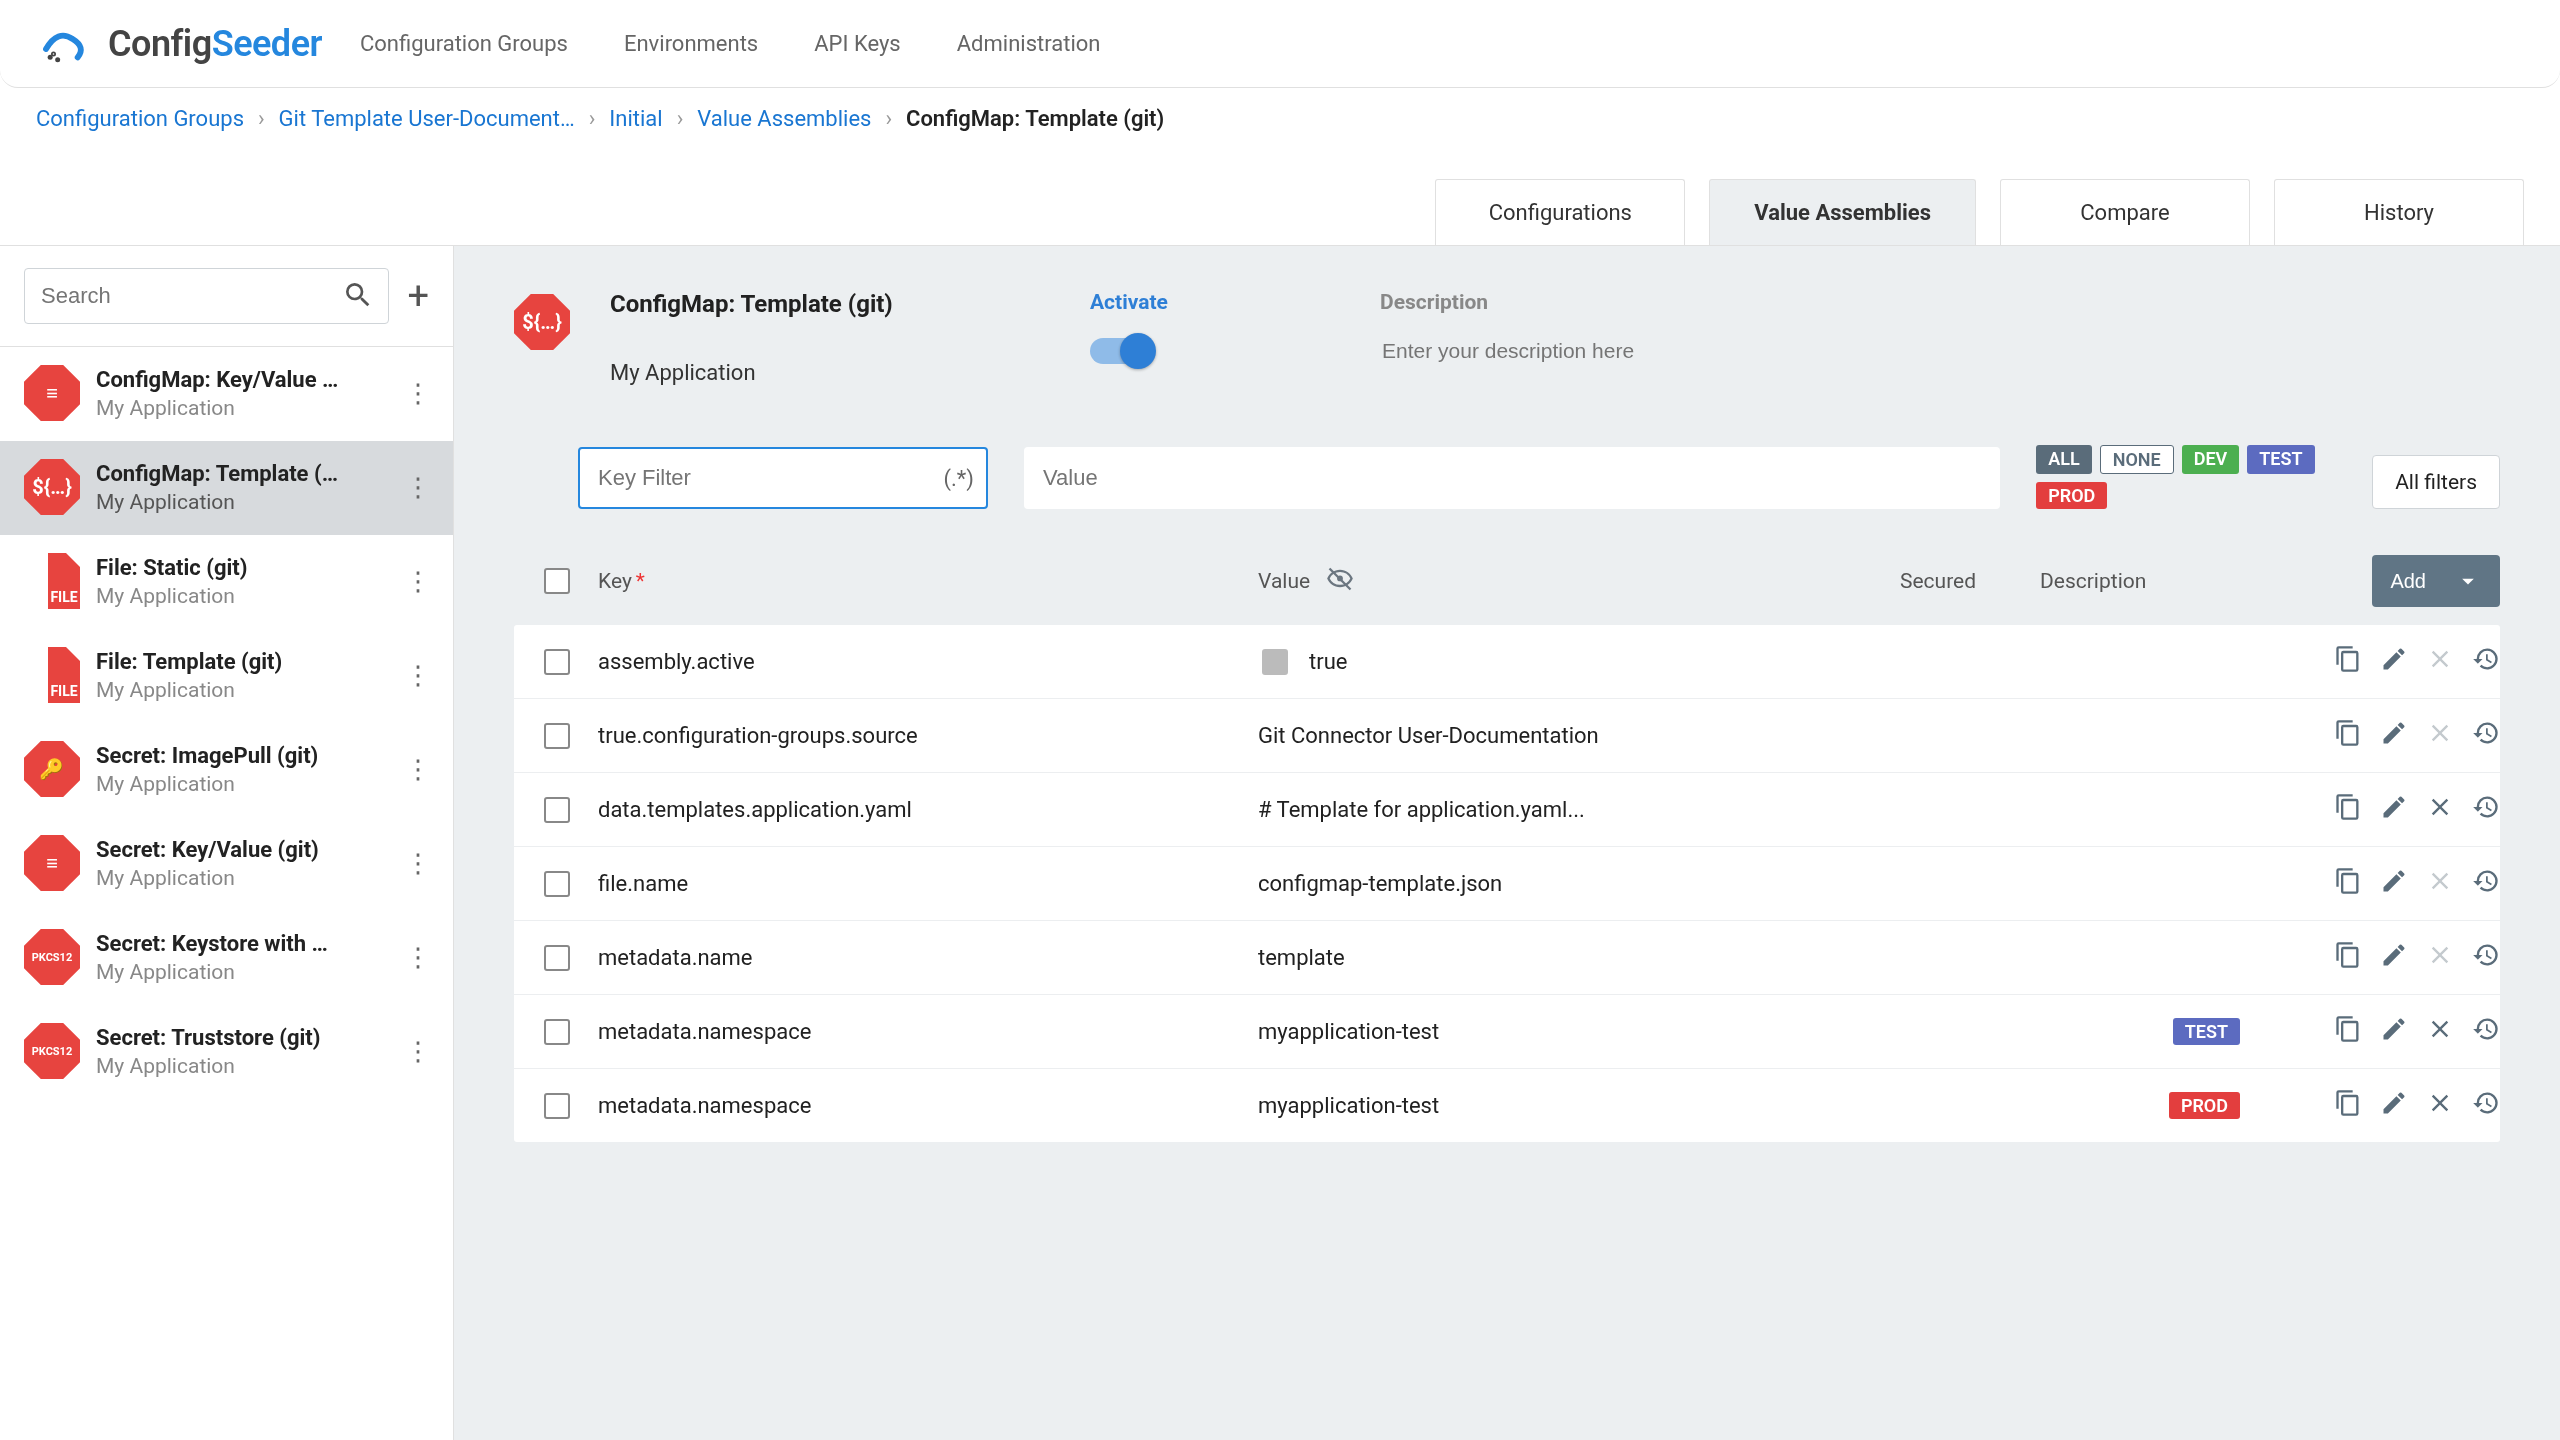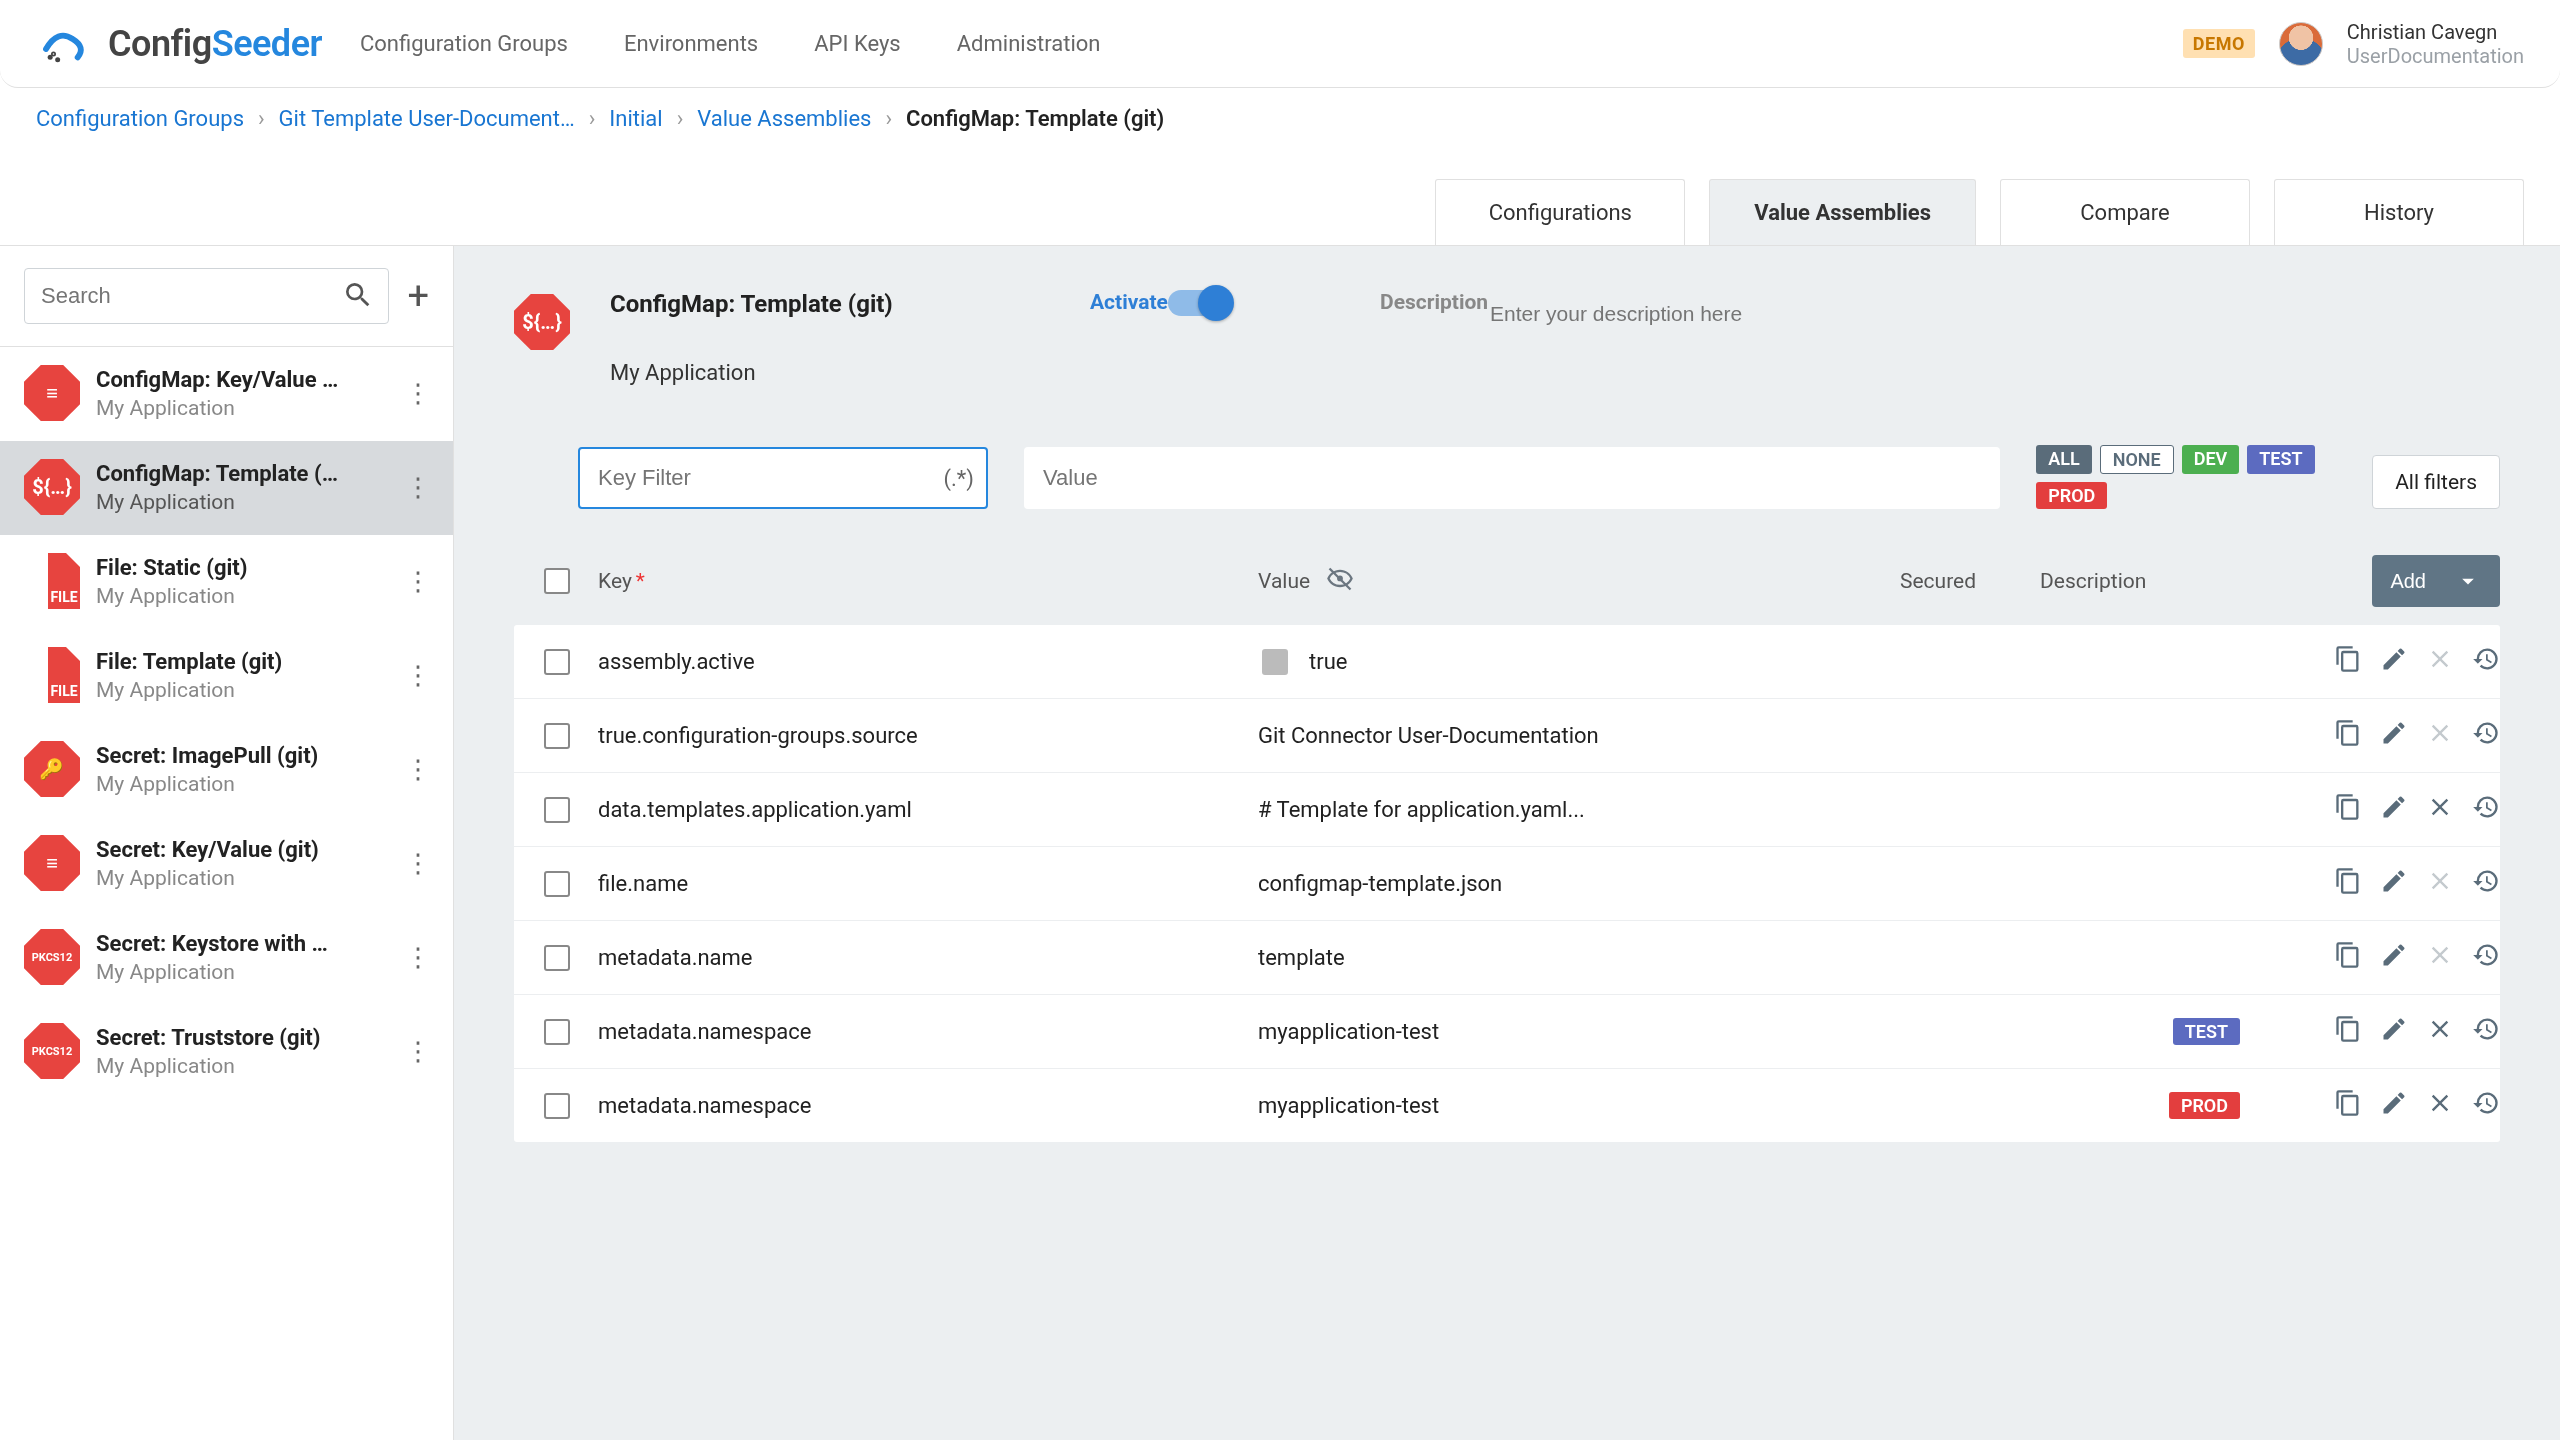--- a/index.html
+++ b/index.html
@@ -101,21 +101,21 @@
   .rect{width:48px;height:56px;background:var(--iconred);display:flex;align-items:flex-end;justify-content:center;
     color:#fff;font-size:14px;font-weight:700;padding-bottom:4px;position:relative;margin-left:24px;}
   .rect::before{content:"";position:absolute;top:0;right:0;border-style:solid;border-width:0 14px 14px 0;
     border-color:transparent #fff transparent transparent;}
   
   .content-inner{padding:0 0 40px 0;}
   .content-header{display:flex;align-items:flex-start;gap:40px;padding:44px 60px 60px 60px;}
   .content-header .icon{margin-top:4px;}
   .ch-title{font-size:24px;font-weight:700;}
   .ch-sub{font-size:22px;color:#333;margin-top:42px;}
-  .ch-col{display:flex;flex-direction:row;}
+  .ch-col{display:flex;flex-direction:column;}
   .ch-label{font-size:21px;font-weight:700;color:var(--toggle);margin-bottom:24px;}
   .ch-label.grey{color:#888;}
   .desc-input{border:none;background:transparent;font-size:21px;color:#999;width:320px;outline:none;}
   
   .toggle{width:62px;height:26px;border-radius:13px;background:#8fbbe8;position:relative;cursor:pointer;}
   .toggle::after{content:"";position:absolute;right:-4px;top:-5px;width:36px;height:36px;border-radius:50%;
     background:var(--toggle);box-shadow:0 1px 3px rgba(0,0,0,.3);}
   
   .filter-row{display:flex;align-items:flex-end;gap:36px;padding:0 60px 28px 124px;}
   .kf{flex:0 0 410px;position:relative;}
@@ -176,28 +176,20 @@
     <span class="brand">
       <span class="a">Config</span><span class="b">Seeder</span>
     </span>
   </div>
   <div class="topnav-links">
     <a>Configuration Groups</a>
     <a>Environments</a>
     <a>API Keys</a>
     <a>Administration</a>
   </div>
-  <div class="topnav-right">
-    <span class="demo-badge">DEMO</span>
-    <div class="avatar"></div>
-    <div class="userblock">
-      <span class="name">Christian Cavegn</span>
-      <span class="org">UserDocumentation</span>
-    </div>
-  </div>
 </div>
 
 <div class="crumbs">
   <a>Configuration Groups</a>
     <span class="sep">›</span>
   <a>Git Template User-Document…</a>
     <span class="sep">›</span>
   <a>Initial</a>
     <span class="sep">›</span>
   <a>Value Assemblies</a>

